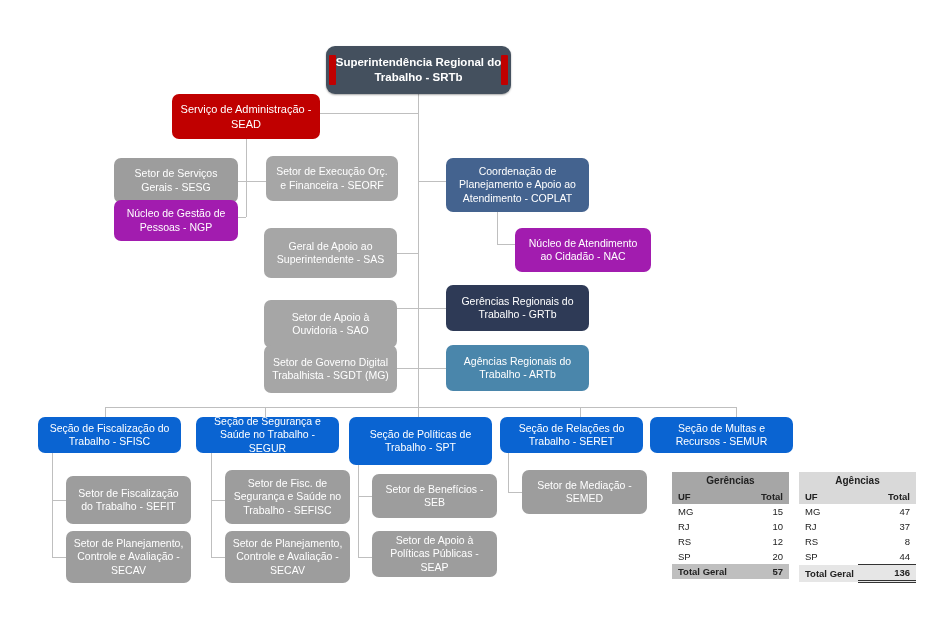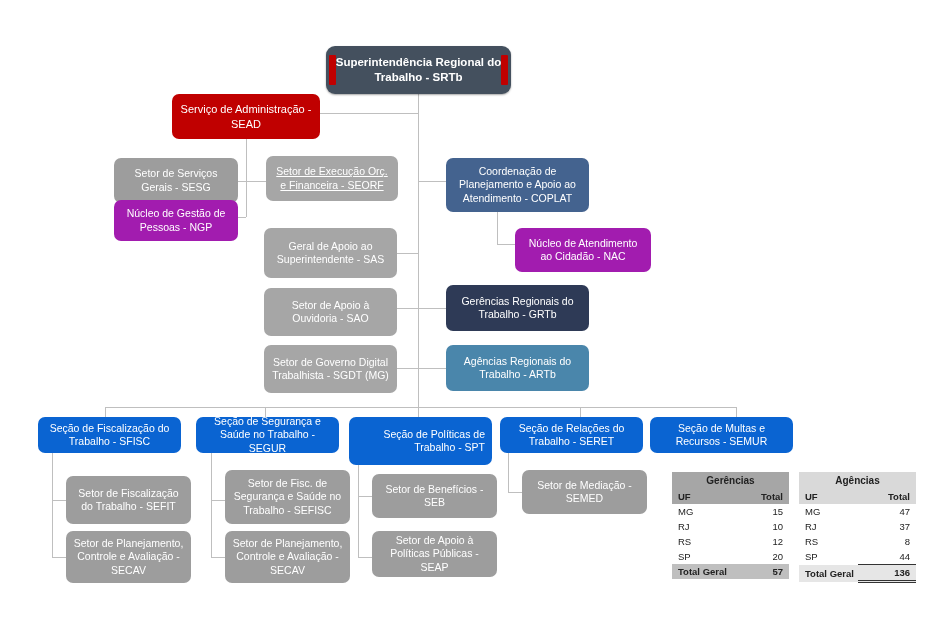--- a/index.html
+++ b/index.html
@@ -188,29 +188,29 @@
   </div>
 
   <div class="node n-gray-d" style="left:114px; top:158px; width:124px; height:45px;">
     <span class="lbl">Setor de Serviços Gerais - SESG</span>
   </div>
 
   <div class="node n-gray-l" style="left:114px; top:200px; width:124px; height:41px;">
     <span class="lbl">Núcleo de Gestão de Pessoas - NGP</span>
   </div>
 
-  <div class="node n-gray-m" style="left:266px; top:156px; width:132px; height:45px;text-decoration:underline;">
+  <div class="node n-gray-m" style="left:266px; top:156px; width:132px; height:45px;">
     <span class="lbl">Setor de Execução Orç. e Financeira - SEORF</span>
   </div>
 
   <div class="node n-gray-m" style="left:264px; top:228px; width:133px; height:50px;">
     <span class="lbl">Geral de Apoio ao Superintendente - SAS</span>
   </div>
 
-  <div class="node n-gray-m" style="left:264px; top:288px; width:133px; height:48px;">
+  <div class="node n-gray-m" style="left:264px; top:300px; width:133px; height:48px;">
     <span class="lbl">Setor de Apoio à Ouvidoria - SAO</span>
   </div>
 
   <div class="node n-gray-m" style="left:264px; top:345px; width:133px; height:48px;">
     <span class="lbl">Setor de Governo Digital Trabalhista - SGDT (MG)</span>
   </div>
 
   <div class="node n-slate" style="left:446px; top:158px; width:143px; height:54px;">
     <span class="lbl">Coordenação de Planejamento e Apoio ao Atendimento - COPLAT</span>
   </div>
@@ -228,21 +228,21 @@
   </div>
 
   <div class="node n-bright" style="left:38px; top:417px; width:143px; height:36px;">
     <span class="lbl">Seção de Fiscalização do Trabalho - SFISC</span>
   </div>
 
   <div class="node n-bright" style="left:196px; top:417px; width:143px; height:36px;">
     <span class="lbl">Seção de Segurança e Saúde no Trabalho - SEGUR</span>
   </div>
 
-  <div class="node n-bright" style="left:349px; top:417px; width:143px; height:48px;text-align:right;">
+  <div class="node n-bright" style="left:349px; top:417px; width:143px; height:48px;">
     <span class="lbl">Seção de Políticas de Trabalho - SPT</span>
   </div>
 
   <div class="node n-bright" style="left:500px; top:417px; width:143px; height:36px;">
     <span class="lbl">Seção de Relações do Trabalho - SERET</span>
   </div>
 
   <div class="node n-bright" style="left:650px; top:417px; width:143px; height:36px;">
     <span class="lbl">Seção de Multas e Recursos - SEMUR</span>
   </div>

